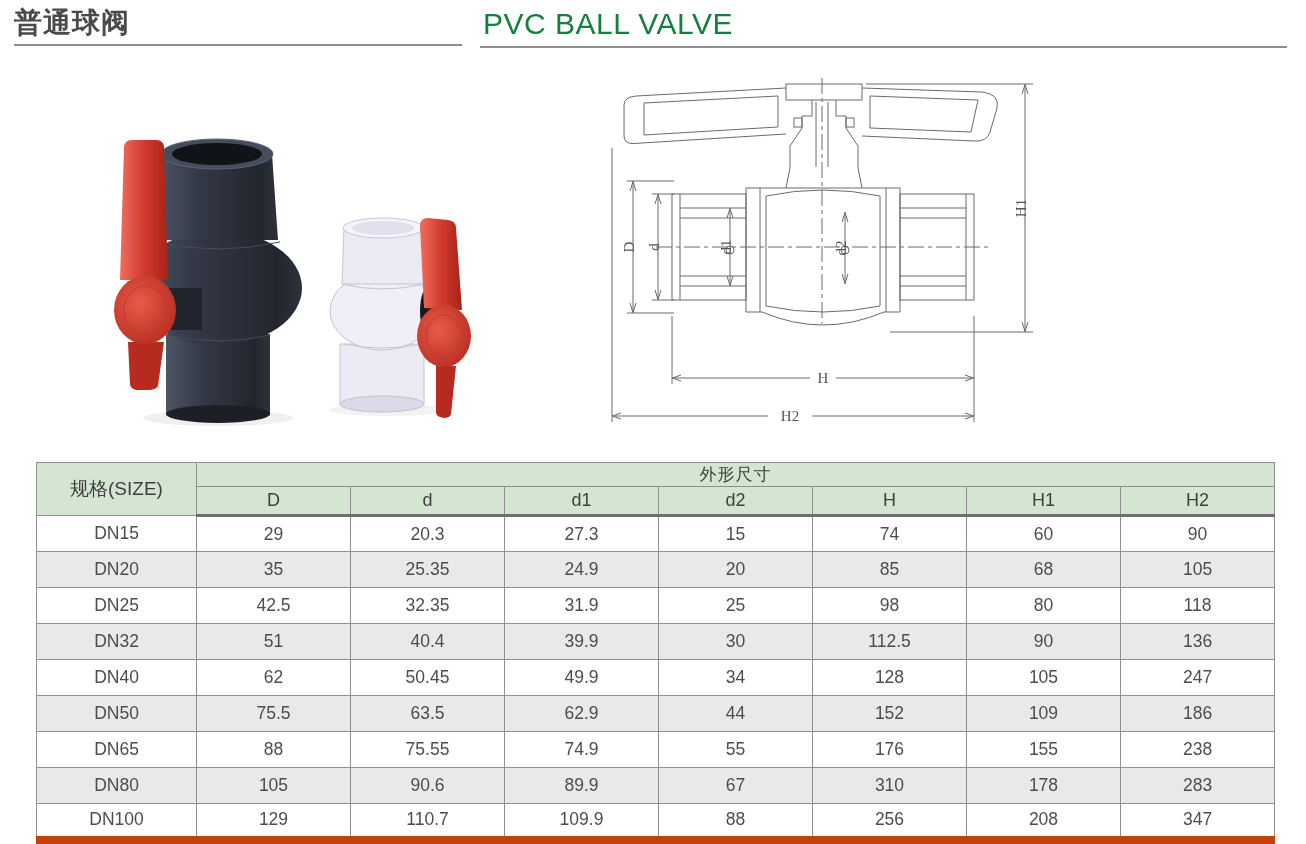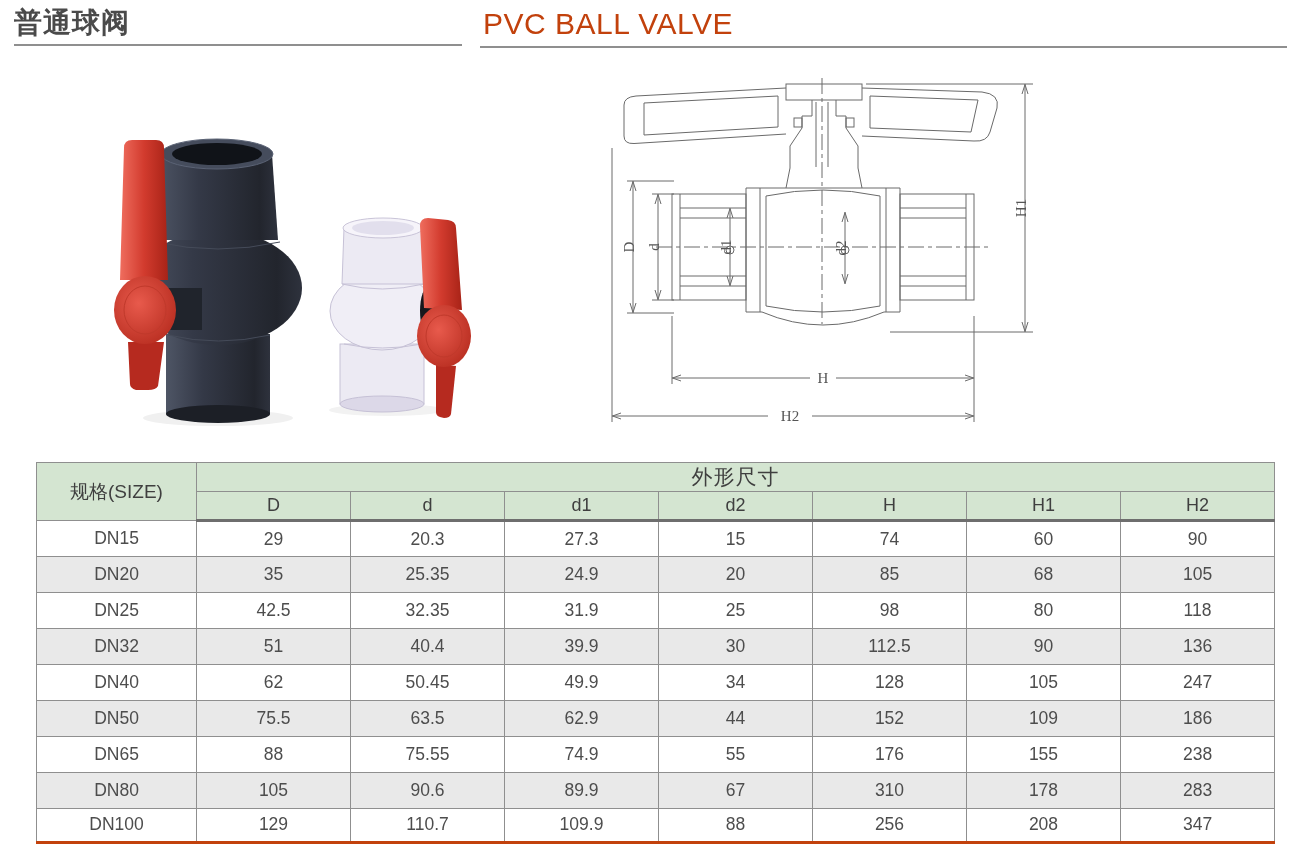--- a/index.html
+++ b/index.html
@@ -7,38 +7,38 @@
               font-family:"Liberation Sans", sans-serif; }
   .page { position:relative; width:1306px; height:664px; background:#fff; }
 
   
   .title-cn { position:absolute; left:14px; top:4px; font-size:28px; font-weight:600;
               color:#4a4a4a; letter-spacing:1px; }
   .rule { position:absolute; height:2px; background:#8f8f8f; }
   .rule-left  { left:14px;  top:44px; width:448px; }
   .rule-right { left:480px; top:46px; width:807px; }
   .title-en { position:absolute; left:483px; top:7px; font-size:30px; font-weight:500;
-              color:#c2410c; letter-spacing:0.5px; }
+              color:#15803d; letter-spacing:0.5px; }
 
   
   .photo-svg   { position:absolute; left:60px;  top:80px; }
   .drawing-svg { position:absolute; left:600px; top:72px; }
   .drawing-svg path, .drawing-svg line, .drawing-svg rect, .drawing-svg circle
       { stroke:#6a6a6a; stroke-width:1; fill:none; }
   .drawing-svg text { stroke:none; fill:#555; font-family:"Liberation Serif", serif;
                       font-size:15px; }
   .cl { stroke-dasharray:16 4 4 4; }
 
   
   table.dim-table { position:absolute; left:36px; top:434px; width:1238px;
                     border-collapse:collapse; table-layout:fixed; color:#4d4d4d;margin-top:28px; }
   .dim-table th, .dim-table td { border:1px solid #8f8f8f; text-align:center;
                                  vertical-align:middle; font-weight:400; }
   .dim-table thead th { background:#d4e5d1; color:#3f3f3f; }
-  .dim-table .group-th { height:23px; font-size:21px; letter-spacing:1px;font-family:Liberation Mono, monospace; }
+  .dim-table .group-th { height:23px; font-size:17px; letter-spacing:1px;font-family:Liberation Mono, monospace; }
   .dim-table .size-th  { font-size:19px; }
   .dim-table .cols-row th { height:29px; font-size:18px; border-bottom:3px solid #6e6e6e; }
   .dim-table tbody td { height:36px; font-size:17.5px; background:#ffffff; }
   .dim-table tbody tr:nth-child(even) td { background:#e9e9e9; }
   .dim-table tbody tr:last-child td { border-bottom:8px solid #c2410c; }
 </style>
 </head>
 <body>
 
 <div class="page">

